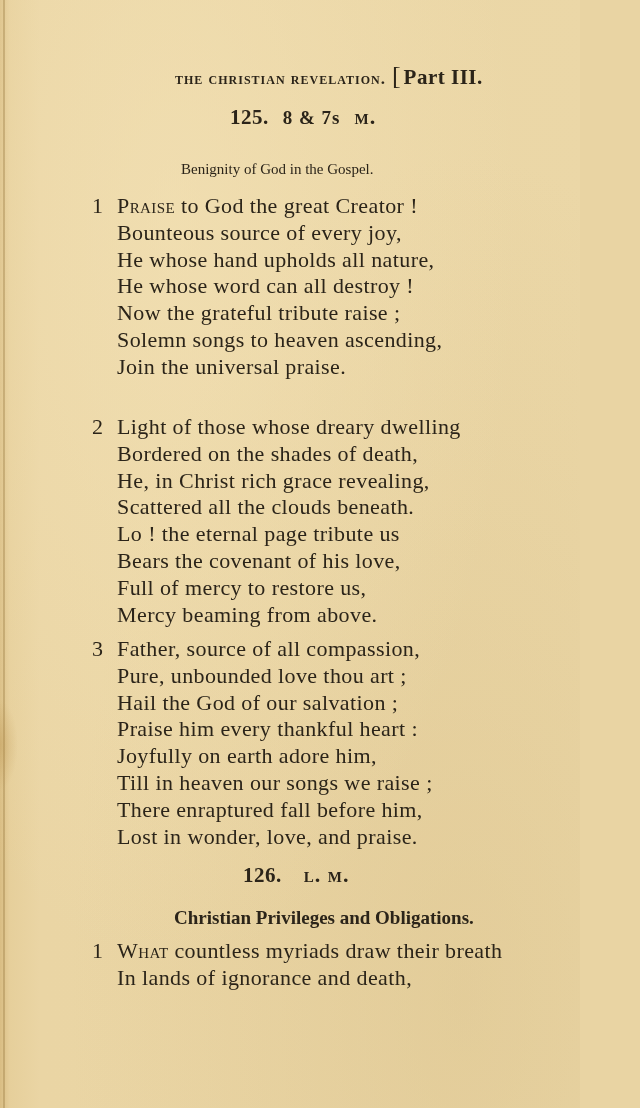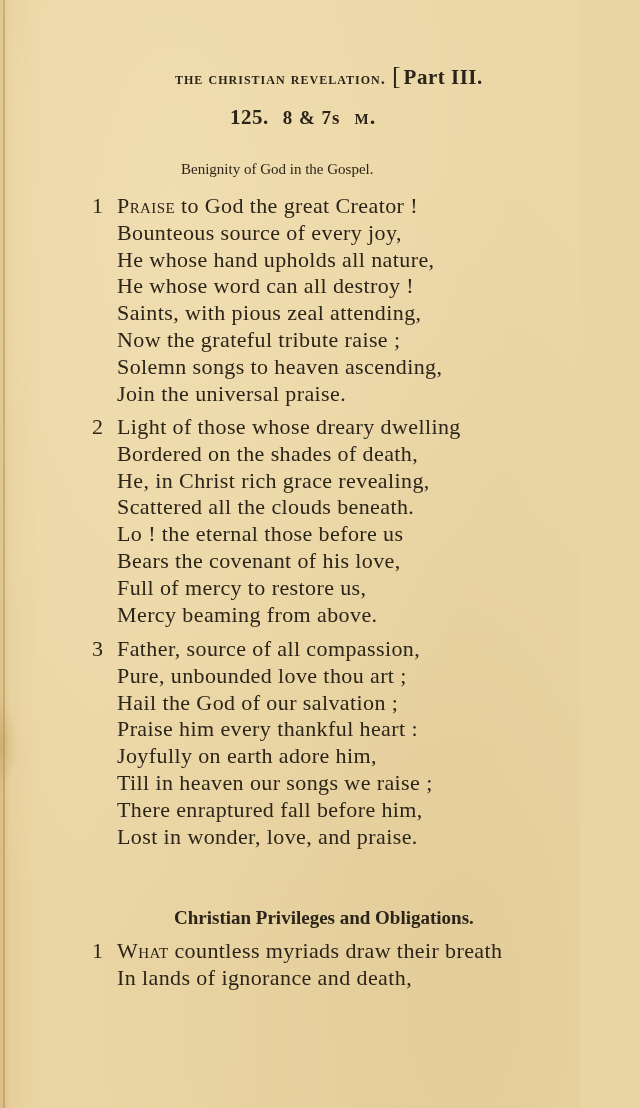--- a/index.html
+++ b/index.html
@@ -63,47 +63,49 @@
   <div class="hymn-head" style="left:230px; top:104px;">
     <span class="num">125.</span><span class="meter">8 &amp; 7s</span><span class="meter caps" style="margin-left:14px;">m.</span>
   </div>
   <div class="subtitle" style="left:181px; top:161px;">Benignity of God in the Gospel.</div>
 
   <div class="stanza" style="top:193px;">
     <div class="line"><span class="vnum">1</span><span class="lead">Praise</span><span> to God the great Creator !</span></div>
     <div class="line">Bounteous source of every joy,</div>
     <div class="line">He whose hand upholds all nature,</div>
     <div class="line">He whose word can all destroy !</div>
-    <div class="line">Saints, with pious zeal attending,</div>
     <div class="line">Now the grateful tribute raise ;</div>
     <div class="line">Solemn songs to heaven ascending,</div>
     <div class="line">Join the universal praise.</div>
   </div>
 
   <div class="stanza" style="top:414px;">
     <div class="line"><span class="vnum">2</span><span>Light of those whose dreary dwelling</span></div>
     <div class="line">Bordered on the shades of death,</div>
     <div class="line">He, in Christ rich grace revealing,</div>
     <div class="line">Scattered all the clouds beneath.</div>
-    <div class="line">Lo ! the eternal those before us</div>
+    <div class="line">Lo ! the eternal page tribute us</div>
     <div class="line">Bears the covenant of his love,</div>
     <div class="line">Full of mercy to restore us,</div>
     <div class="line">Mercy beaming from above.</div>
   </div>
 
   <div class="stanza" style="top:636px;">
     <div class="line"><span class="vnum">3</span><span>Father, source of all compassion,</span></div>
     <div class="line">Pure, unbounded love thou art ;</div>
     <div class="line">Hail the God of our salvation ;</div>
     <div class="line">Praise him every thankful heart :</div>
     <div class="line">Joyfully on earth adore him,</div>
     <div class="line">Till in heaven our songs we raise ;</div>
     <div class="line">There enraptured fall before him,</div>
     <div class="line">Lost in wonder, love, and praise.</div>
   </div>
 
+  <div class="hymn-head" style="left:243px; top:862px;">
+    <span class="num">126.</span><span class="meter caps" style="margin-left:22px;">l. m.</span>
+  </div>
   <div class="subtitle" style="left:174px; top:907px; font-weight:bold; font-size:19px;">Christian Privileges and Obligations.</div>
 
   <div class="stanza" style="top:938px;">
     <div class="line"><span class="vnum">1</span><span class="lead">What</span><span> countless myriads draw their breath</span></div>
     <div class="line">In lands of ignorance and death,</div>
   </div>
 </div>
 
 </body></html>

